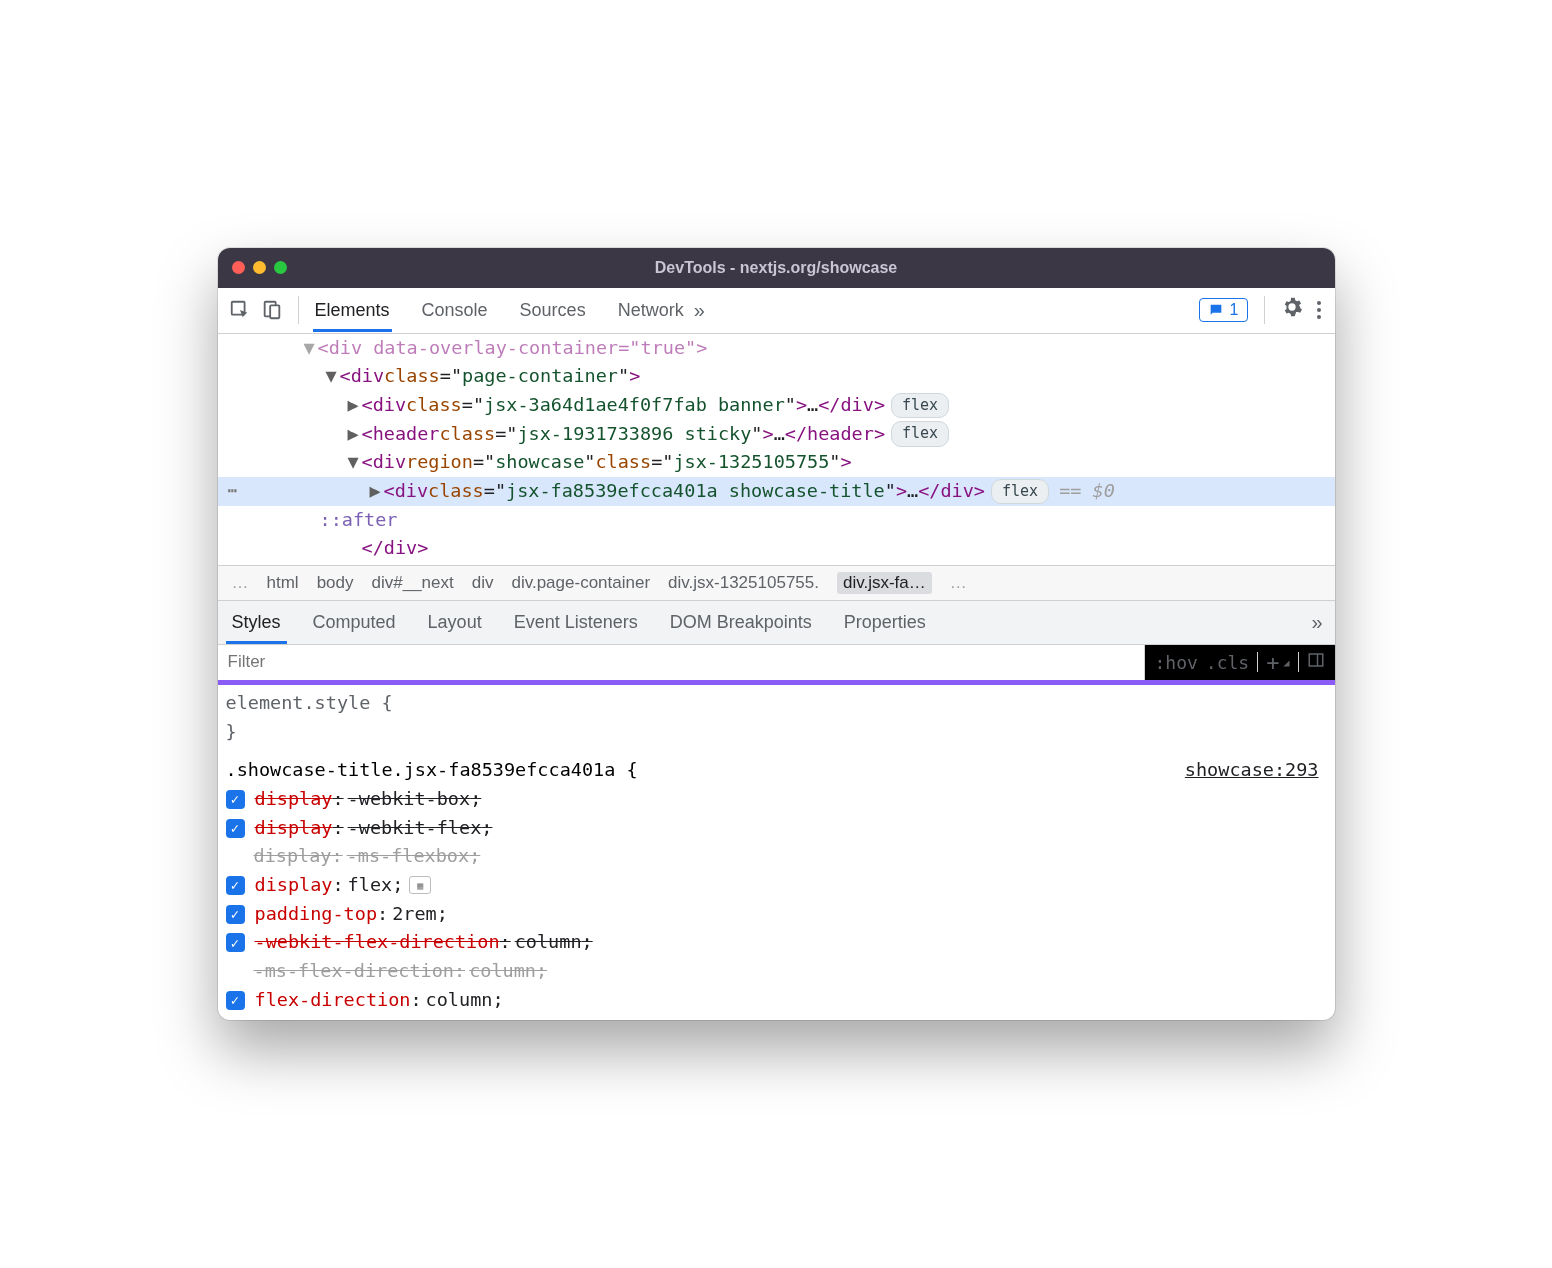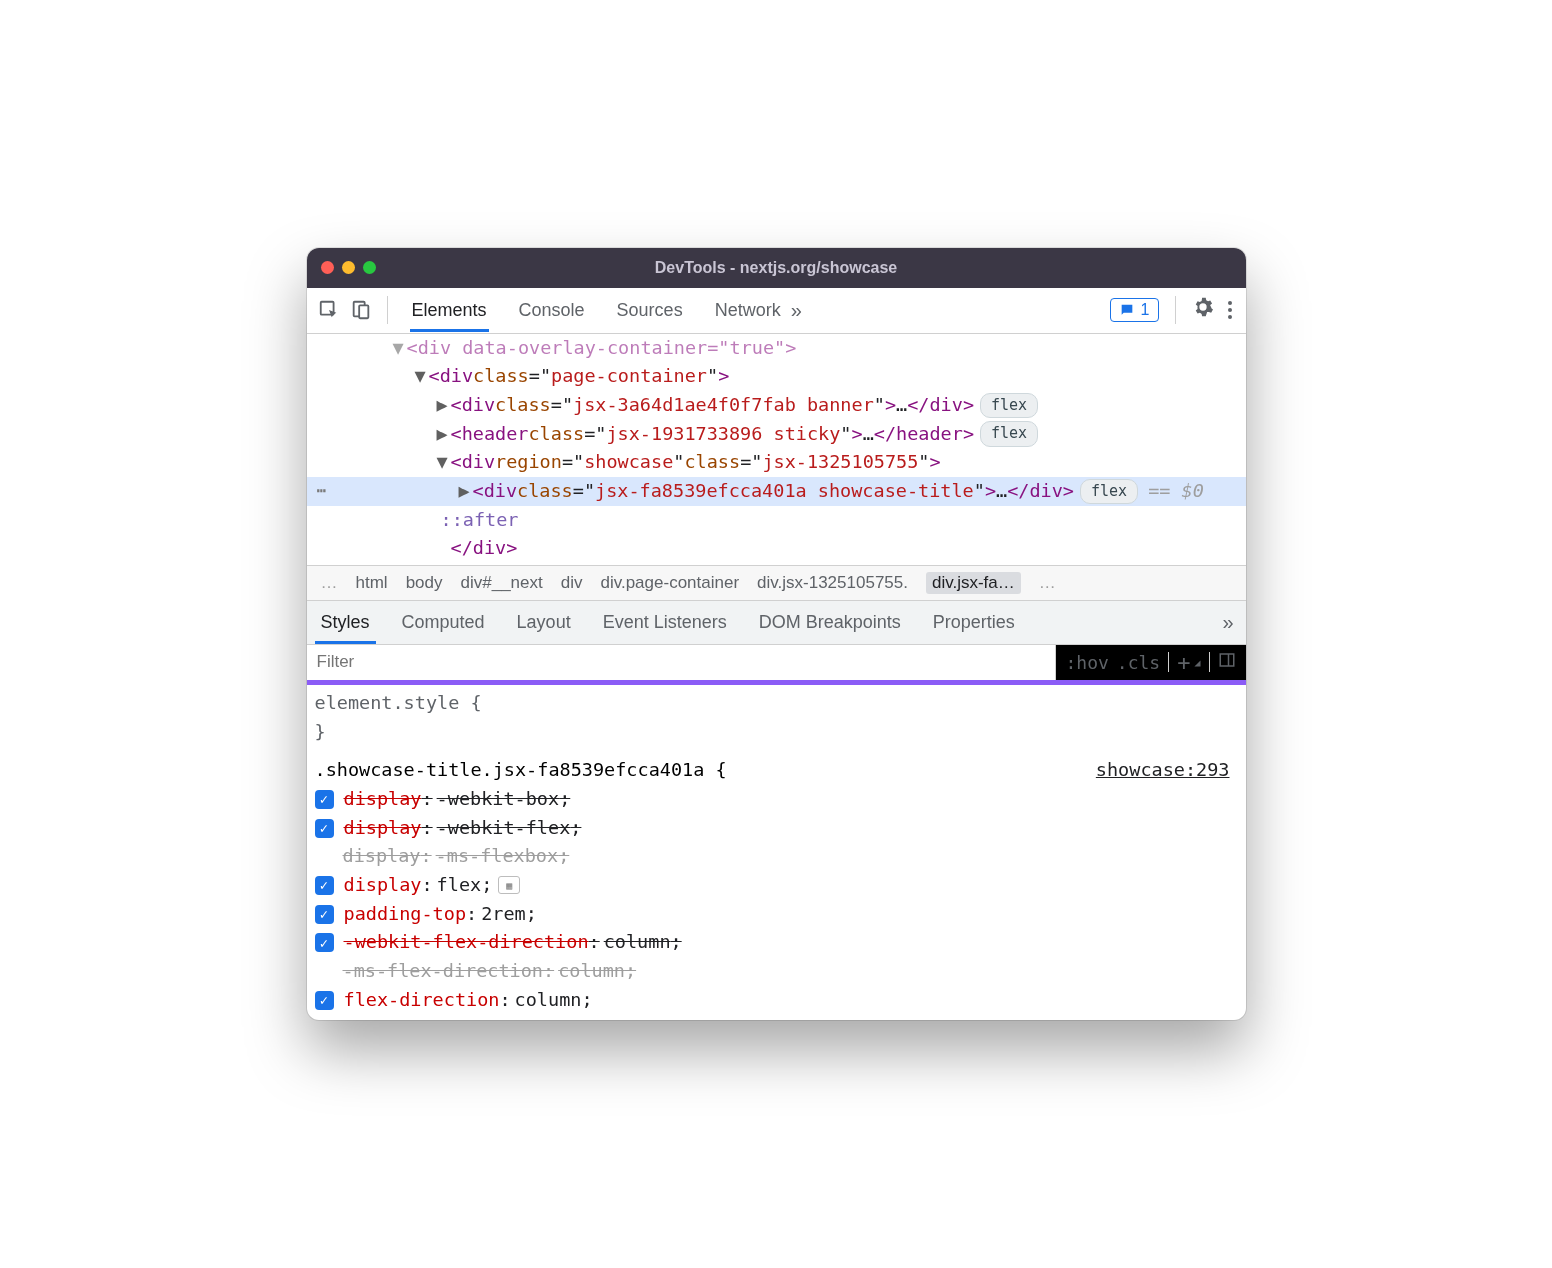--- a/index.html
+++ b/index.html
@@ -5,21 +5,21 @@
   * { box-sizing: border-box; margin: 0; padding: 0; }
   body {
     font-family: -apple-system, BlinkMacSystemFont, "Segoe UI", Helvetica, Arial, sans-serif;
     background: #fff;
     display: flex;
     align-items: center;
     justify-content: center;
     min-height: 100vh;
   }
   .window {
-    width: 939px;
+    width: 1117px;
     border-radius: 12px;
     overflow: hidden;
     box-shadow: 0 30px 60px rgba(0,0,0,0.35), 0 0 0 1px rgba(0,0,0,0.1);
     background: #fff;
     font-size: 18px;
   }
   .titlebar {
     height: 40px;
     background: #3b3745;
     display: flex;
@@ -36,21 +36,21 @@
     position: absolute; left: 0; right: 0; text-align: center;
     color: #c9c5d4; font-size: 16px; font-weight: 600;
     pointer-events: none;
   }
   .toolbar {
     display: flex; align-items: center; height: 46px;
     border-bottom: 1px solid #d0d0d0; padding: 0 10px; gap: 8px;
   }
   .tool-icon { width: 24px; height: 24px; color: #5a5a5a; display:flex; align-items:center; justify-content:center; }
   .vbar { width: 1px; height: 28px; background: #d0d0d0; margin: 0 6px; }
-  .main-tabs { display: flex; gap: 28px; align-items:center; margin-left: 8px; }
+  .main-tabs { display: flex; gap: 28px; align-items:center; }
   .main-tab { color: #5f6368; font-size: 18px; padding: 10px 2px; cursor: pointer; position:relative; }
   .main-tab.active { color: #202124; }
   .main-tab.active::after {
     content:""; position:absolute; left:0; right:0; bottom:-1px; height:3px; background:#1a73e8;
   }
   .toolbar-right { margin-left:auto; display:flex; align-items:center; gap: 10px; }
   .issues-btn {
     display:flex; align-items:center; gap:6px; border:1px solid #1a73e8;
     border-radius:4px; padding: 2px 8px; color:#1a73e8; font-size:16px; cursor:pointer;
   }
@@ -60,21 +60,21 @@
     white-space: nowrap; overflow:hidden;
   }
   .dom-line { padding: 0 8px; display:flex; align-items:center; position:relative;}
   .dom-line .caret { width: 14px; display:inline-block; color:#606060; }
   .dom-line.highlight { background: #d9e7fd; }
   .dom-line.highlight::before {
     content:"⋯"; position:absolute; left:10px; color:#7a7a7a; letter-spacing:1px; font-size:16px; font-weight:bold;
   }
   .tag { color:#881280; }
   .attr-name { color:#994500; }
-  .attr-val { color:#b91c1c; }
+  .attr-val { color:#14532d; }
   .punct { color:#202124; }
   .pill {
     display:inline-block; background:#eceff1; color:#37474f; border:1px solid #cfd8dc;
     border-radius: 10px; padding: 0 10px; font-family: "SF Mono", Menlo, monospace; font-size: 15px;
     margin-left: 6px;
   }
   .eq-dims { color:#9e9e9e; font-style:italic; margin-left: 10px; }
   .pseudo { color:#7b61b3; }
   .breadcrumbs {
     display:flex; align-items:center; gap: 18px; padding: 6px 14px;
@@ -248,21 +248,21 @@
         <span class="attr-name">class</span>
         <span class="punct">="</span>
         <span class="attr-val">jsx-fa8539efcca401a showcase-title</span>
         <span class="punct">"</span>
         <span class="tag">&gt;</span>
         <span class="punct">…</span>
         <span class="tag">&lt;/div&gt;</span>
         <span class="pill">flex</span>
         <span class="eq-dims">== $0</span>
       </div>
-      <div class="dom-line" style="padding-left: 120px;">
+      <div class="dom-line" style="padding-left: 88px;">
         <span class="caret"></span>
         <span class="pseudo">::after</span>
       </div>
       <div class="dom-line" style="padding-left: 130px;">
         <span class="caret"></span>
         <span class="tag">&lt;/div&gt;</span>
       </div>
     </div>
 
   <div class="breadcrumbs" id="breadcrumbs">

